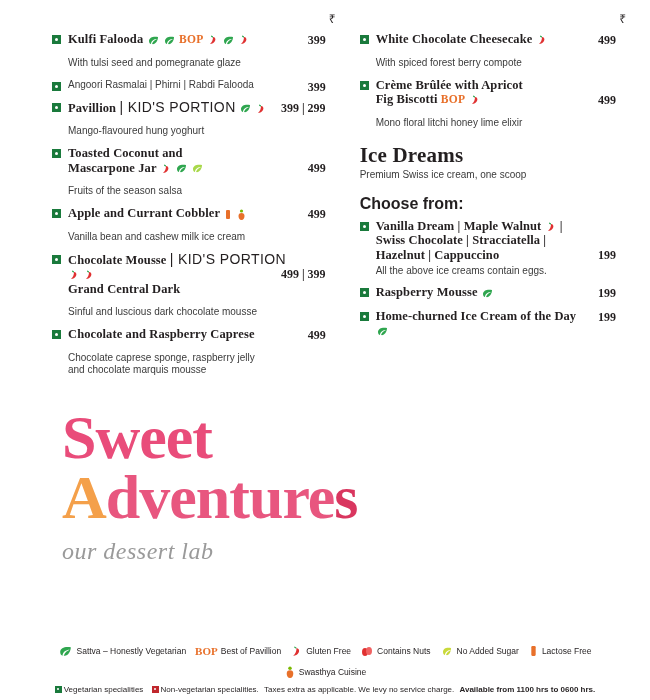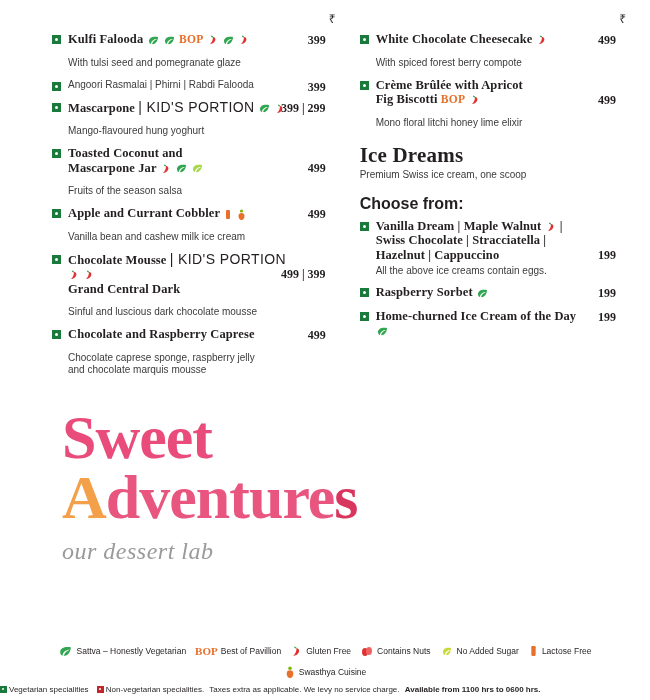--- a/index.html
+++ b/index.html
@@ -179,21 +179,21 @@
     flex-wrap: wrap;
     padding: 0 18px;
   }
   .legend-item { display:flex; align-items:center; gap:3px; white-space: nowrap; }
   .legend .bop-l {
     color: #e8702a; font-family:"Liberation Serif",serif; font-weight:bold; font-size:11px;
   }
   .footer {
     position: absolute;
     left: 0; right: 0; bottom: 6px;
-    text-align: left;
+    text-align: center;
     font-size: 8px;
     color: #231f20;
   }
   .footer .sq {
     display:inline-block; width:7px; height:7px; vertical-align:-1px;
     background:#1a7a3c; position:relative; margin-right:2px;
   }
   .footer .sq::after{content:"";position:absolute;left:2px;top:2px;width:2px;height:2px;background:#fff;border-radius:50%;}
   .footer .sq.nv { background:#c0272d; }
   .footer b { font-weight: bold; }
@@ -240,21 +240,21 @@
       <div class="item">
         <span class="bullet"></span>
         <span class="price">399</span>
         <div class="desc">Angoori Rasmalai | Phirni | Rabdi Falooda</div>
       </div>
 
       <div class="item">
         <span class="bullet"></span>
         <span class="price">399 | 299</span>
         <div class="name">
-          <span>Mascarpone</span>
+          <span>Pavillion</span>
           <span class="kid">| <span>KID'S PORTION</span></span>
           <span class="ic"><svg width="11" height="9" viewBox="0 0 11 9">
                 <path d="M10 1C6 0 1 1 1 5c0 2 1 3 2 3 0-3 3-5 6-5-2 1-4 2-5 5 3 1 6-3 6-7z" fill="#2fa64f"></path>
               </svg></span>
           <span class="ic"><svg width="10" height="10" viewBox="0 0 10 10">
                 <path d="M3 1c1 0 1 1 2 1" stroke="#2fa64f" stroke-width="1.2" fill="none"></path>
                 <path d="M5 2c2 0 3 2 2 4-1 2-3 3-5 3 2-2 3-4 3-7z" fill="#e03131"></path>
               </svg></span>
         </div>
         <div class="desc">Mango-flavoured hung yoghurt</div>
@@ -386,21 +386,21 @@
         <div class="name">
           <span>Hazelnut | Cappuccino</span>
         </div>
         <div class="note">All the above ice creams contain eggs.</div>
       </div>
 
       <div class="item">
         <span class="bullet"></span>
         <span class="price">199</span>
         <div class="name">
-          <span>Raspberry Sorbet</span>
+          <span>Raspberry Mousse</span>
           <span class="ic"><svg width="11" height="9" viewBox="0 0 11 9">
                 <path d="M10 1C6 0 1 1 1 5c0 2 1 3 2 3 0-3 3-5 6-5-2 1-4 2-5 5 3 1 6-3 6-7z" fill="#2fa64f"></path>
               </svg></span>
         </div>
       </div>
 
       <div class="item">
         <span class="bullet"></span>
         <span class="price">199</span>
         <div class="name">

